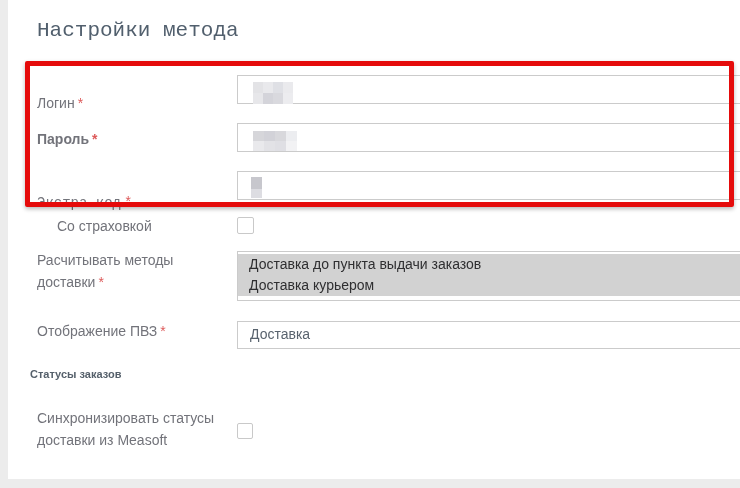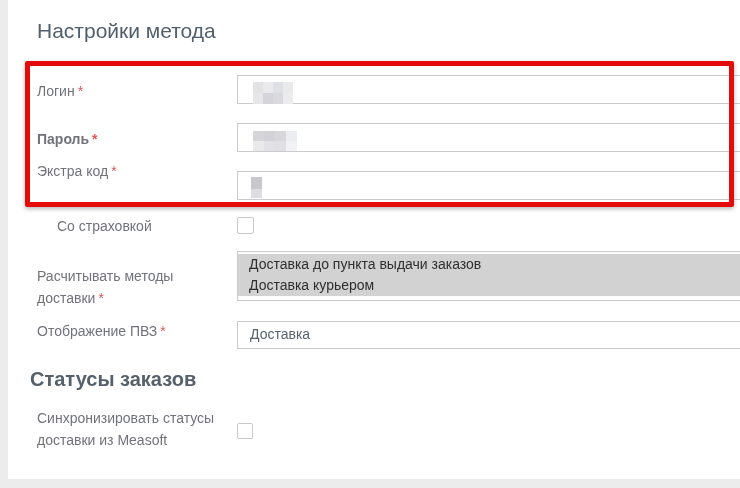--- a/index.html
+++ b/index.html
@@ -5,32 +5,32 @@
   html,body{margin:0;padding:0;}
   body{
     width:740px;height:488px;position:relative;overflow:hidden;
     background:#ececec;
     font-family:"Liberation Sans","DejaVu Sans",sans-serif;
     -webkit-font-smoothing:antialiased;
   }
   .panel{position:absolute;left:8px;top:0;width:732px;height:479px;background:#ffffff;}
   .page-title{
     position:absolute;left:37px;top:18px;
-    font-size:21px;line-height:26px;font-weight:400;color:#515f6d;
+    font-size:21px;line-height:26px;font-weight:400;color:#515f6d;font-family:Liberation Mono, monospace;
   }
   .lbl{
     position:absolute;left:37px;width:188px;
     font-size:14px;line-height:22px;color:#72737a;
   }
   .req{color:#dd5a5a;margin-left:3px;}
-  .lbl-login{top:80px;}
+  .lbl-login{top:92px;}
   .lbl-password{top:128px;font-weight:bold;}
-  .lbl-extra{top:160px;}
+  .lbl-extra{top:192px;font-family:Liberation Mono, monospace;}
   .lbl-insurance{top:215px;margin-left:20px;}
-  .lbl-methods{top:265px;}
+  .lbl-methods{top:249px;}
   .lbl-pvz{top:320px;}
   .lbl-sync{top:407px;}
   .txt-input{
     position:absolute;left:237px;width:520px;height:29px;
     background:#fff;border:1px solid #cbcbcb;box-sizing:border-box;
     padding:3px 0 0 15px;
   }
   .in-login{top:75px;}
   .in-password{top:123px;}
   .in-extra{top:171px;}
@@ -77,21 +77,21 @@
   }
   .option.selected{background:#d2d2d2;}
   
   .select{
     position:absolute;left:237px;top:321px;width:520px;height:28px;
     background:#fff;border:1px solid #cbcbcb;box-sizing:border-box;
     padding:4px 0 0 12px;font-size:14px;color:#59636e;
   }
   .section-heading{
     position:absolute;left:30px;top:368px;
-    font-size:20px;font-weight:700;color:#55606b;
+    font-size:11px;font-weight:700;color:#55606b;
   }
   
   .annotation-box{
     position:absolute;left:25px;top:61px;width:709px;height:146px;
     border:5px solid #e50b0b;border-radius:2px;box-sizing:border-box;
     box-shadow:0 2px 4px rgba(0,0,0,0.28);
     pointer-events:none;
   }
 </style>
 </head>

